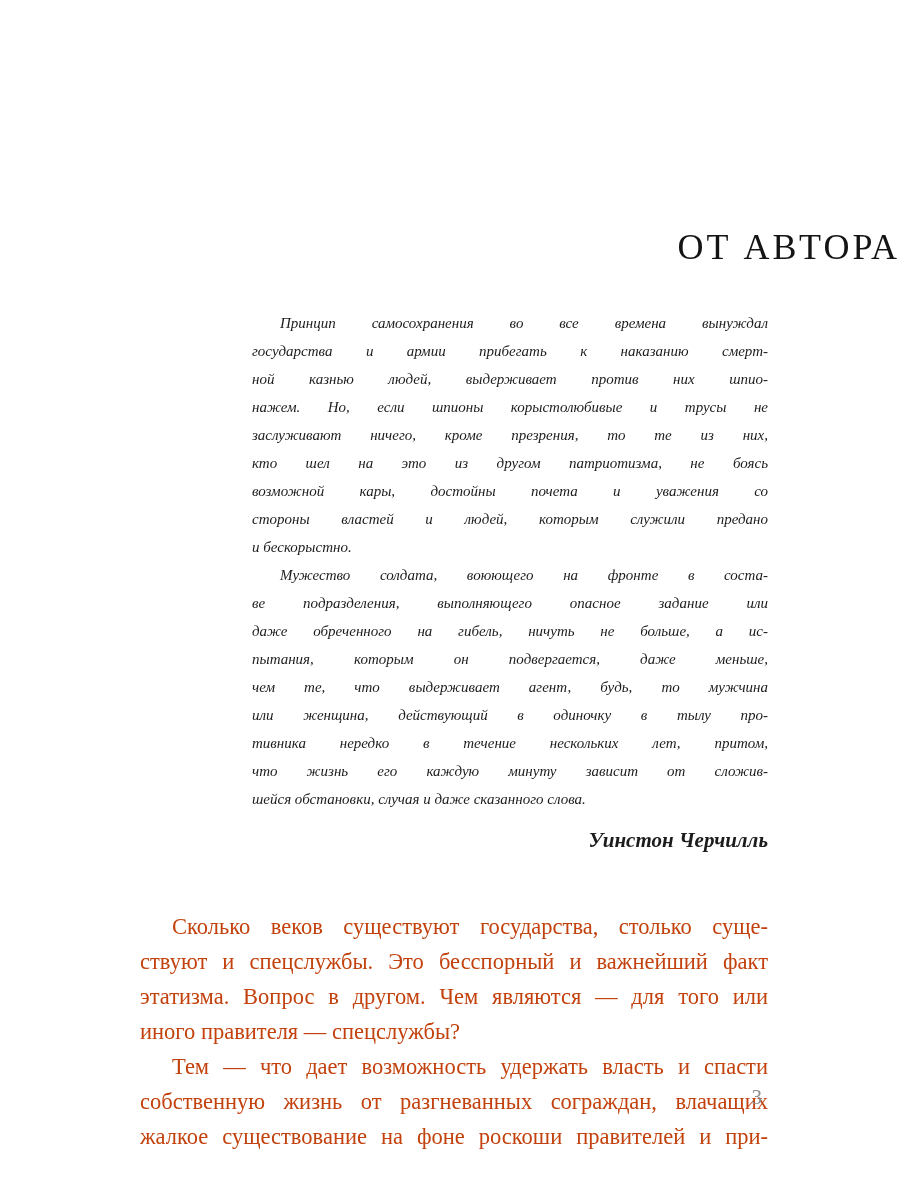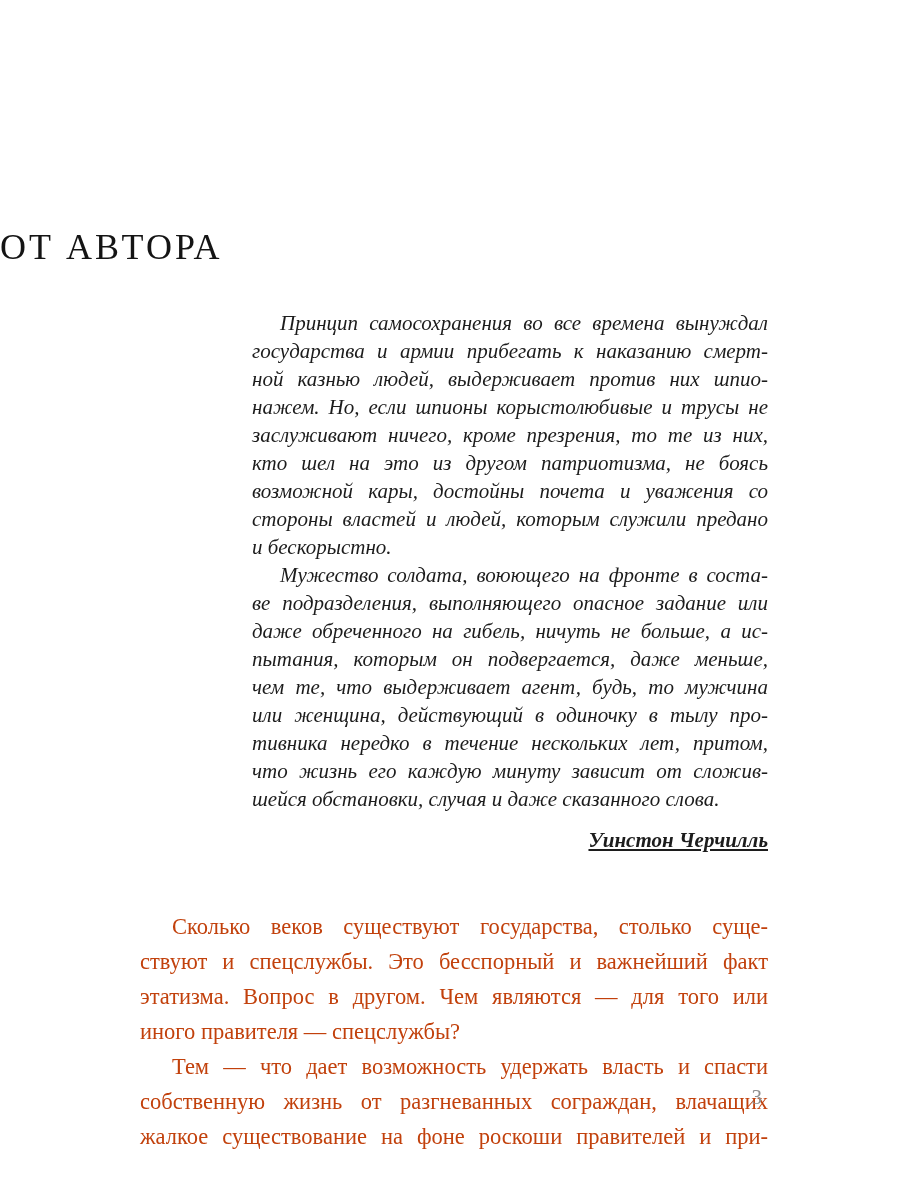--- a/index.html
+++ b/index.html
@@ -7,47 +7,46 @@
     position: relative;
     width: 900px;
     height: 1200px;
     background: #ffffff;
     font-family: "Liberation Serif", "DejaVu Serif", serif;
     color: #1c1c1c;
     overflow: hidden;
   }
   .page-title {
     padding-top: 205px;
-    text-align: left;
+    text-align: right;
     font-size: 36px;
     line-height: 1;
     letter-spacing: 3px;
     font-weight: 400;
     color: #141414;
   }
   .epigraph {
     margin: 44px 0 0 252px;
     width: 516px;
     font-style: italic;
-    font-size: 21px;
+    font-size: 15px;
     line-height: 28px;
     color: #1c1c1c;
   }
   .epigraph .line { text-align: justify; text-align-last: justify; }
   .epigraph .line.first { text-indent: 28px; }
   .epigraph .line.last { text-align-last: left; }
   .attribution {
     margin: 14px 0 0 252px;
     width: 516px;
     text-align: right;
     font-style: italic;
     font-weight: 700;
     font-size: 21px;
     line-height: 26px;
-    text-decoration: underline;
   }
   .body-text {
     margin: 56px 0 0 140px;
     width: 628px;
     font-size: 22.5px;
     line-height: 35px;
     color: #c2410c;
   }
   .body-text .line { text-align: justify; text-align-last: justify; }
   .body-text .line.first { text-indent: 32px; }

